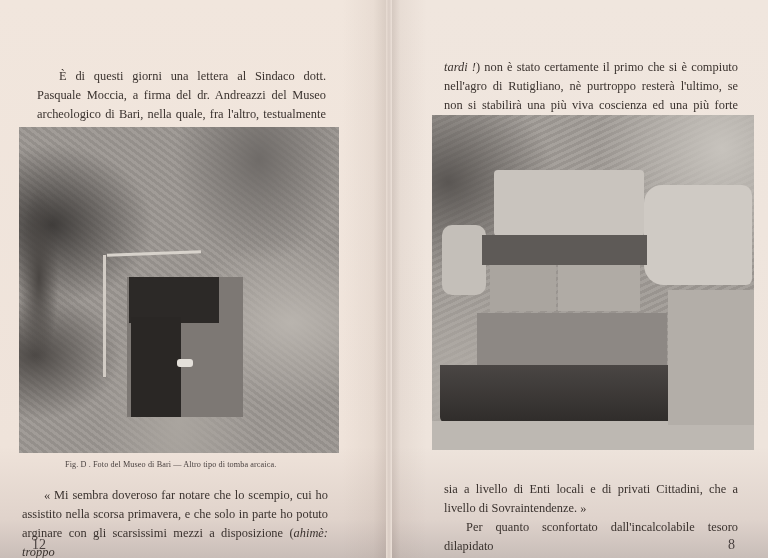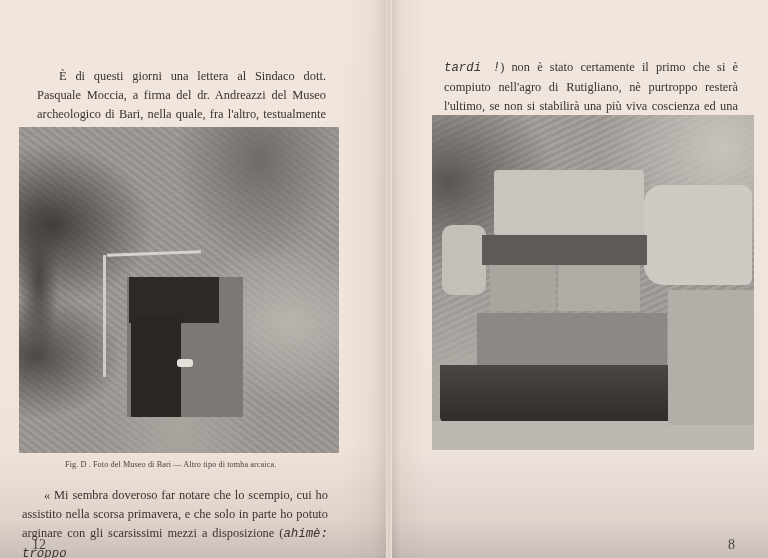--- a/index.html
+++ b/index.html
@@ -27,21 +27,21 @@
     .gutter {
       position: absolute; left: 386px; top: 0; width: 6px; height: 558px;
       background: linear-gradient(90deg, #e9ddd4, #d8cbc3 50%, #ece1d9);
     }
     .text {
       position: absolute; font-size: 12.4px; line-height: 19px;
       text-align: justify; color: #3a322e;
     }
     .text p { margin: 0; }
     .indent { text-indent: 22px; }
-    .ital { font-style: italic; font-family: Liberation Mono, monospace; }
+    .ital { font-style: italic; }
     .caption {
       position: absolute; font-size: 8.2px; color: #4a4240;
       white-space: nowrap; letter-spacing: 0.1px;
     }
     .pagenum {
       position: absolute; font-size: 14px; color: #4a4240;
     }
     .photo {
       position: absolute; overflow: hidden;
       background: #8a8683;
@@ -107,20 +107,24 @@
     <div class="pagenum" style="left:32px; top:537px;">12</div>
   </div>
 
   <div class="page right">
 
     <div class="text" style="left:55px; top:58px; width:294px;">
       <p><span class="ital">tardi !</span><span>) non è stato certamente il primo che si è compiuto nell'agro di Rutigliano, nè purtroppo resterà l'ultimo, se non si stabilirà una più viva coscienza ed una più forte volontà di agire</span></p>
     </div>
 
 
+    <div class="text" style="left:55px; top:480px; width:294px;">
+      <p>sia a livello di Enti locali e di privati Cittadini, che a livello di Sovraintendenze. »</p>
+      <p class="indent">Per quanto sconfortato dall'incalcolabile tesoro dilapidato</p>
+    </div>
 
     <div class="pagenum" style="left:339px; top:537px;">8</div>
   </div>
 
   <div class="gutter"></div>
 
   <div class="photo" id="photo-e">
 
     <div class="layer" style="left:62px; top:55px; width:150px; height:66px; background:#c9c4be; border-radius:4px;"></div>
 

